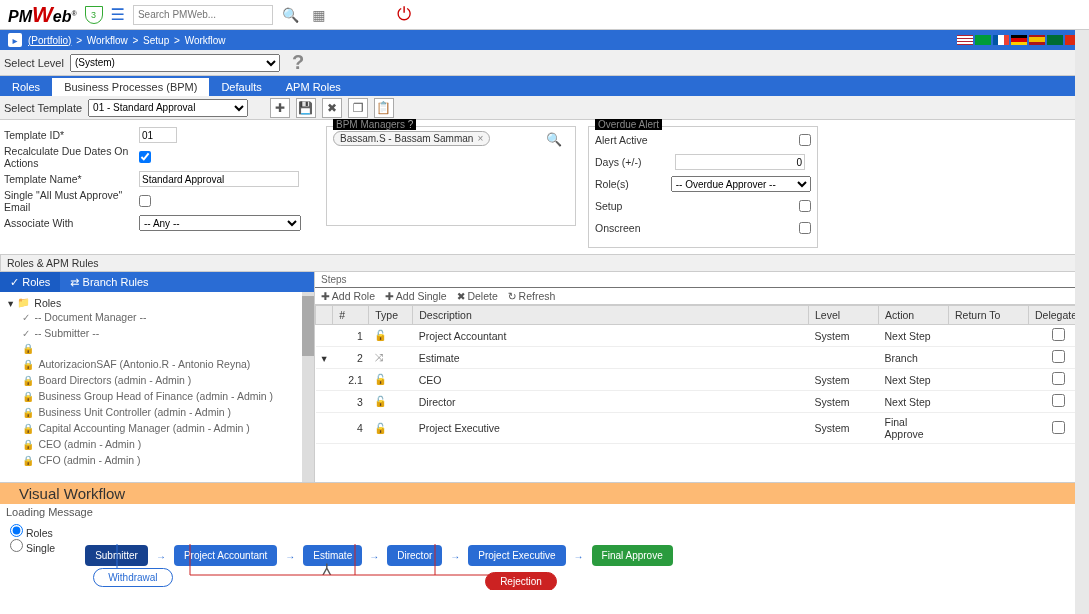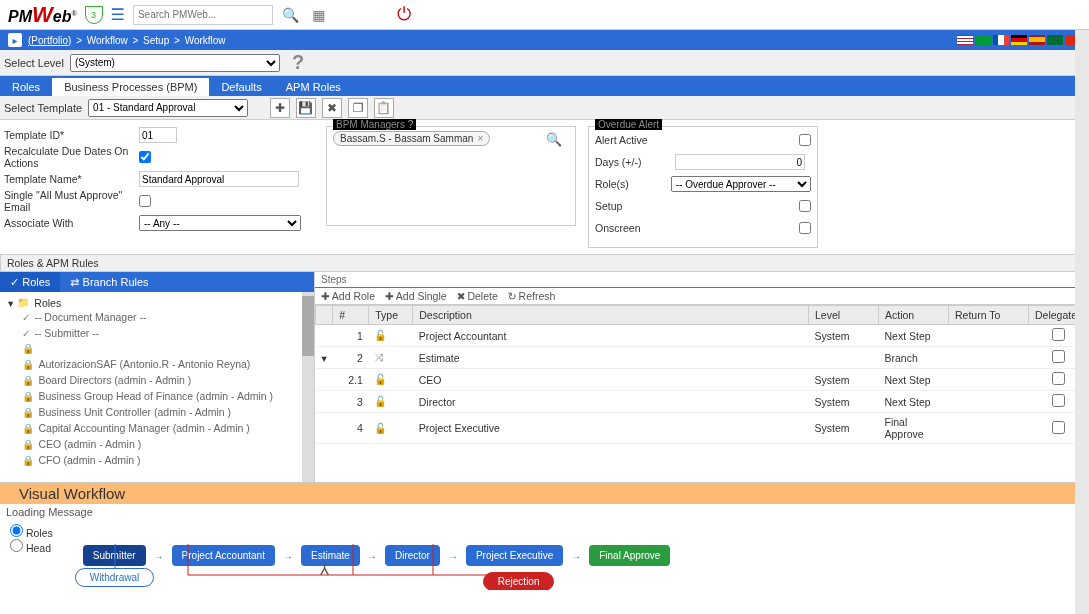--- a/index.html
+++ b/index.html
@@ -345,36 +345,36 @@
         </tbody>
     </table>
   </div>
 </div>
 
 <div class="visual-hdr">Visual Workflow</div>
 <div class="loading">Loading Message</div>
 <div style="display:flex">
 <div class="vw-radio">
   <label><input type="radio" checked="" style=""> <span>Roles</span></label>
-  <label><input type="radio" style=""> <span>Head</span></label>
+  <label><input type="radio" style=""> <span>Single</span></label>
 </div>
 <div class="flow">
   <div class="node dblue">Submitter</div>
   <span class="arrow">→</span>
   <div class="node blue">Project Accountant</div>
   <span class="arrow">→</span>
   <div class="node blue">Estimate</div>
   <span class="branch-ic">⅄</span>
   <span class="arrow" style="margin-left:-18px">→</span>
   <div class="node blue">Director</div>
   <span class="arrow">→</span>
   <div class="node blue">Project Executive</div>
   <span class="arrow">→</span>
   <div class="node green">Final Approve</div>
-  <div class="pill" style="left:12px; top:48px">Withdrawal</div>
+  <div class="pill" style="left:28px; top:48px">Withdrawal</div>
   <div class="pill red" style="left:420px; top:52px">Rejection</div>
   <svg style="position:absolute; left:0; top:0; width:600px; height:70px; pointer-events:none">
     <line x1="52" y1="24" x2="52" y2="48" stroke="#2a6cd4"></line>
     <polyline points="125,24 125,55 445,55" fill="none" stroke="#c22"></polyline>
     <polyline points="290,24 290,55" fill="none" stroke="#c22"></polyline>
     <polyline points="370,24 370,55" fill="none" stroke="#c22"></polyline>
   </svg>
 </div>
 </div>
 <div class="scroll-right"></div>

